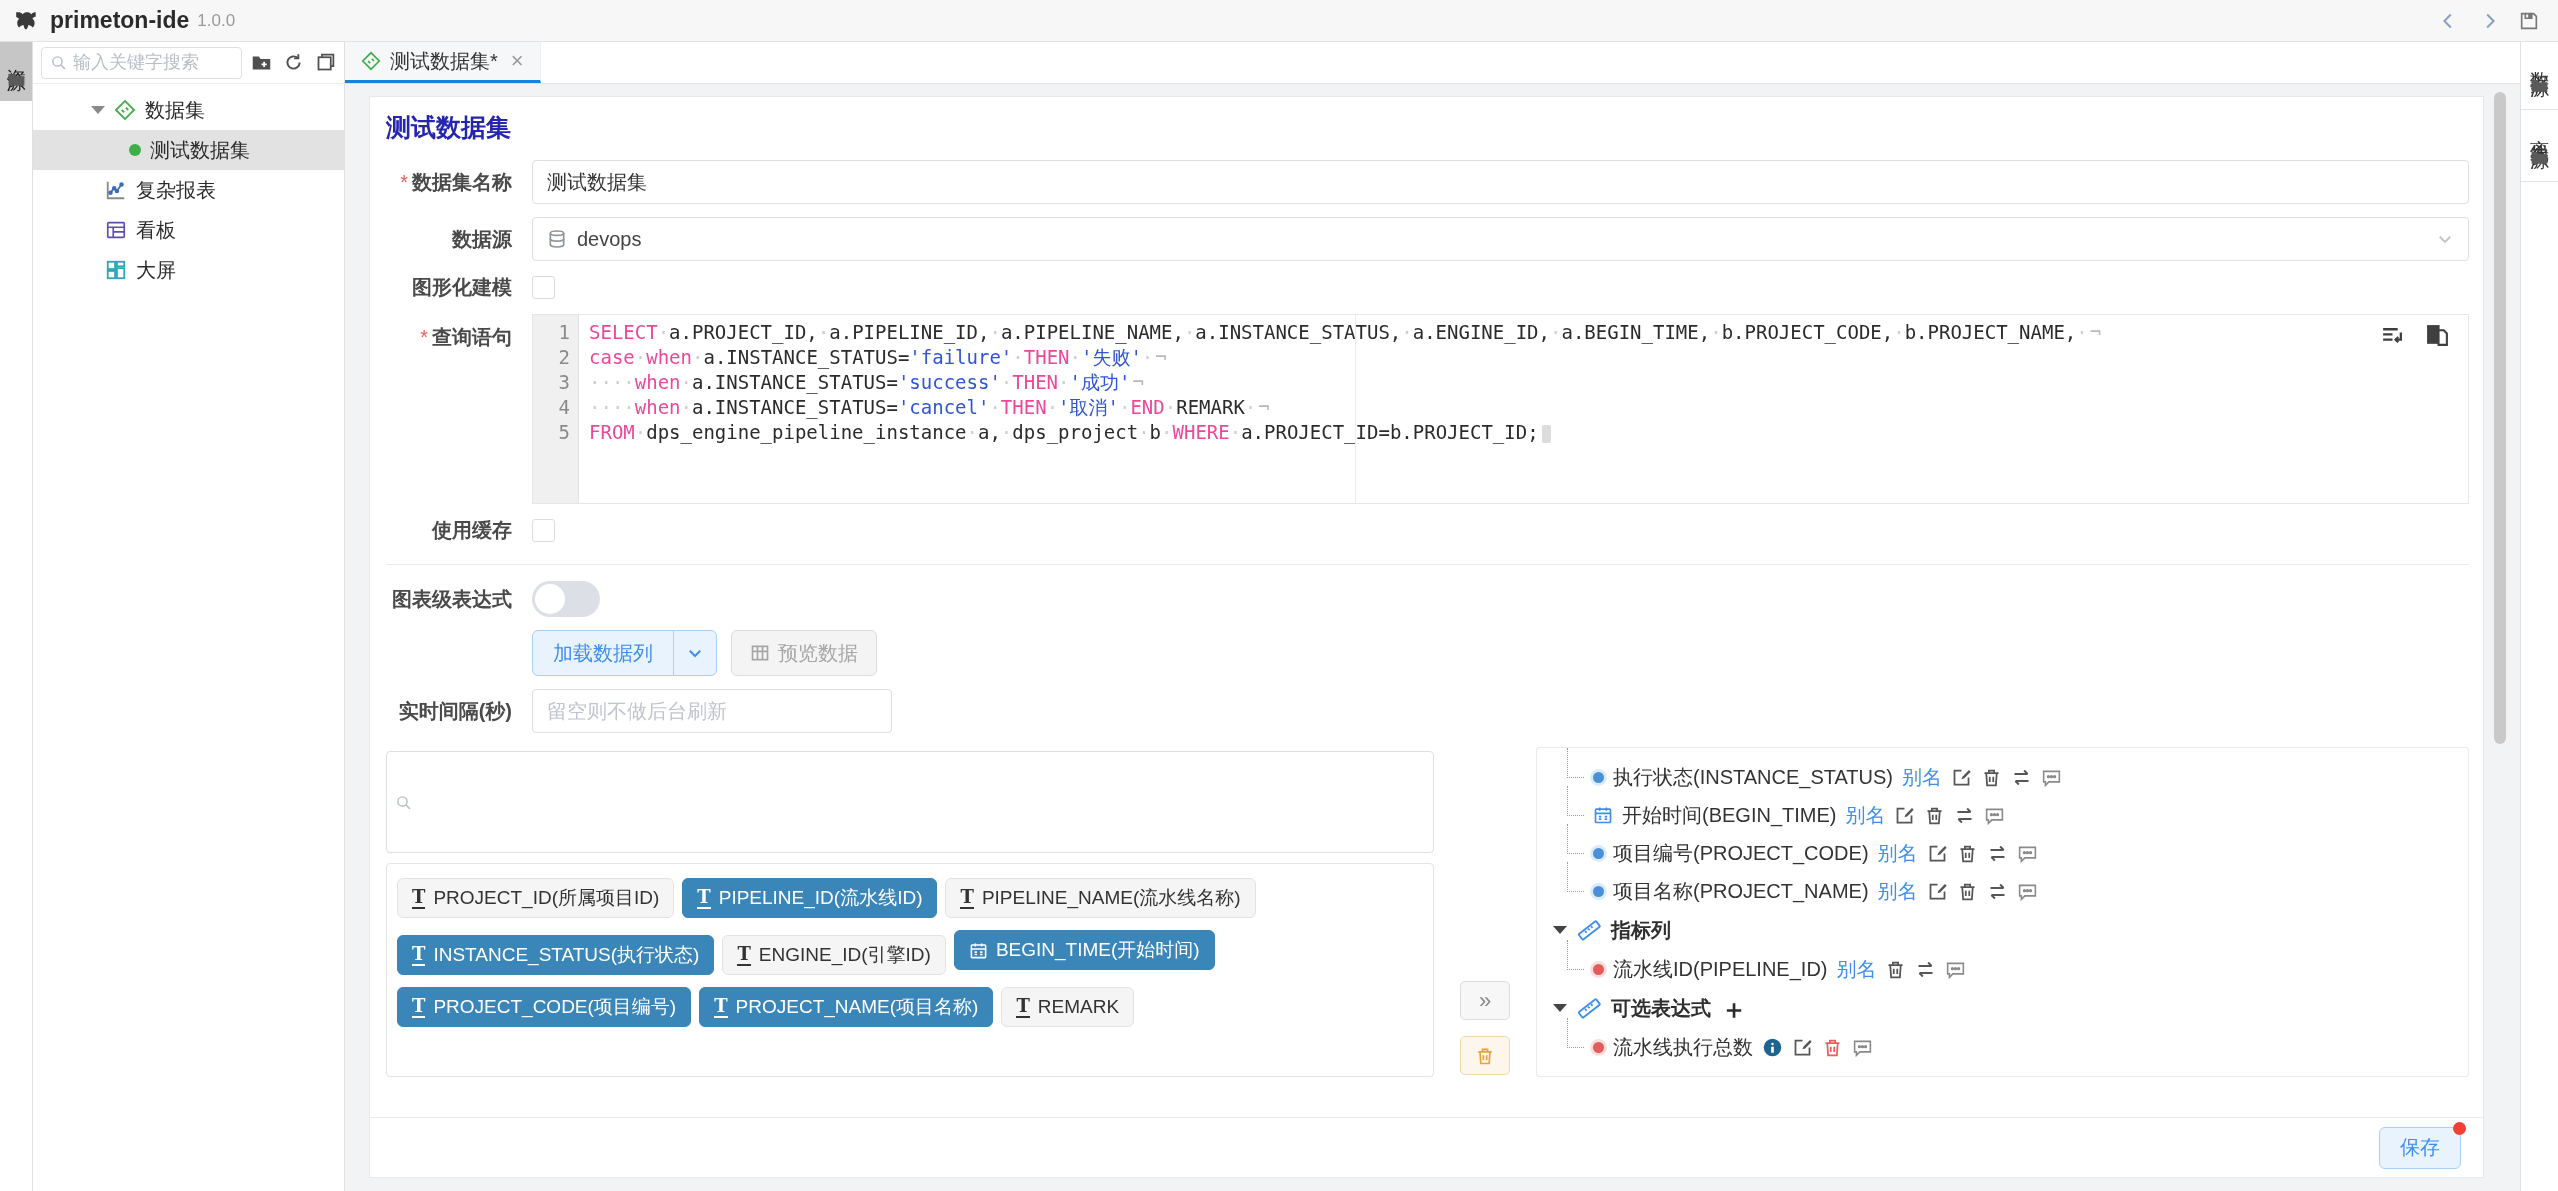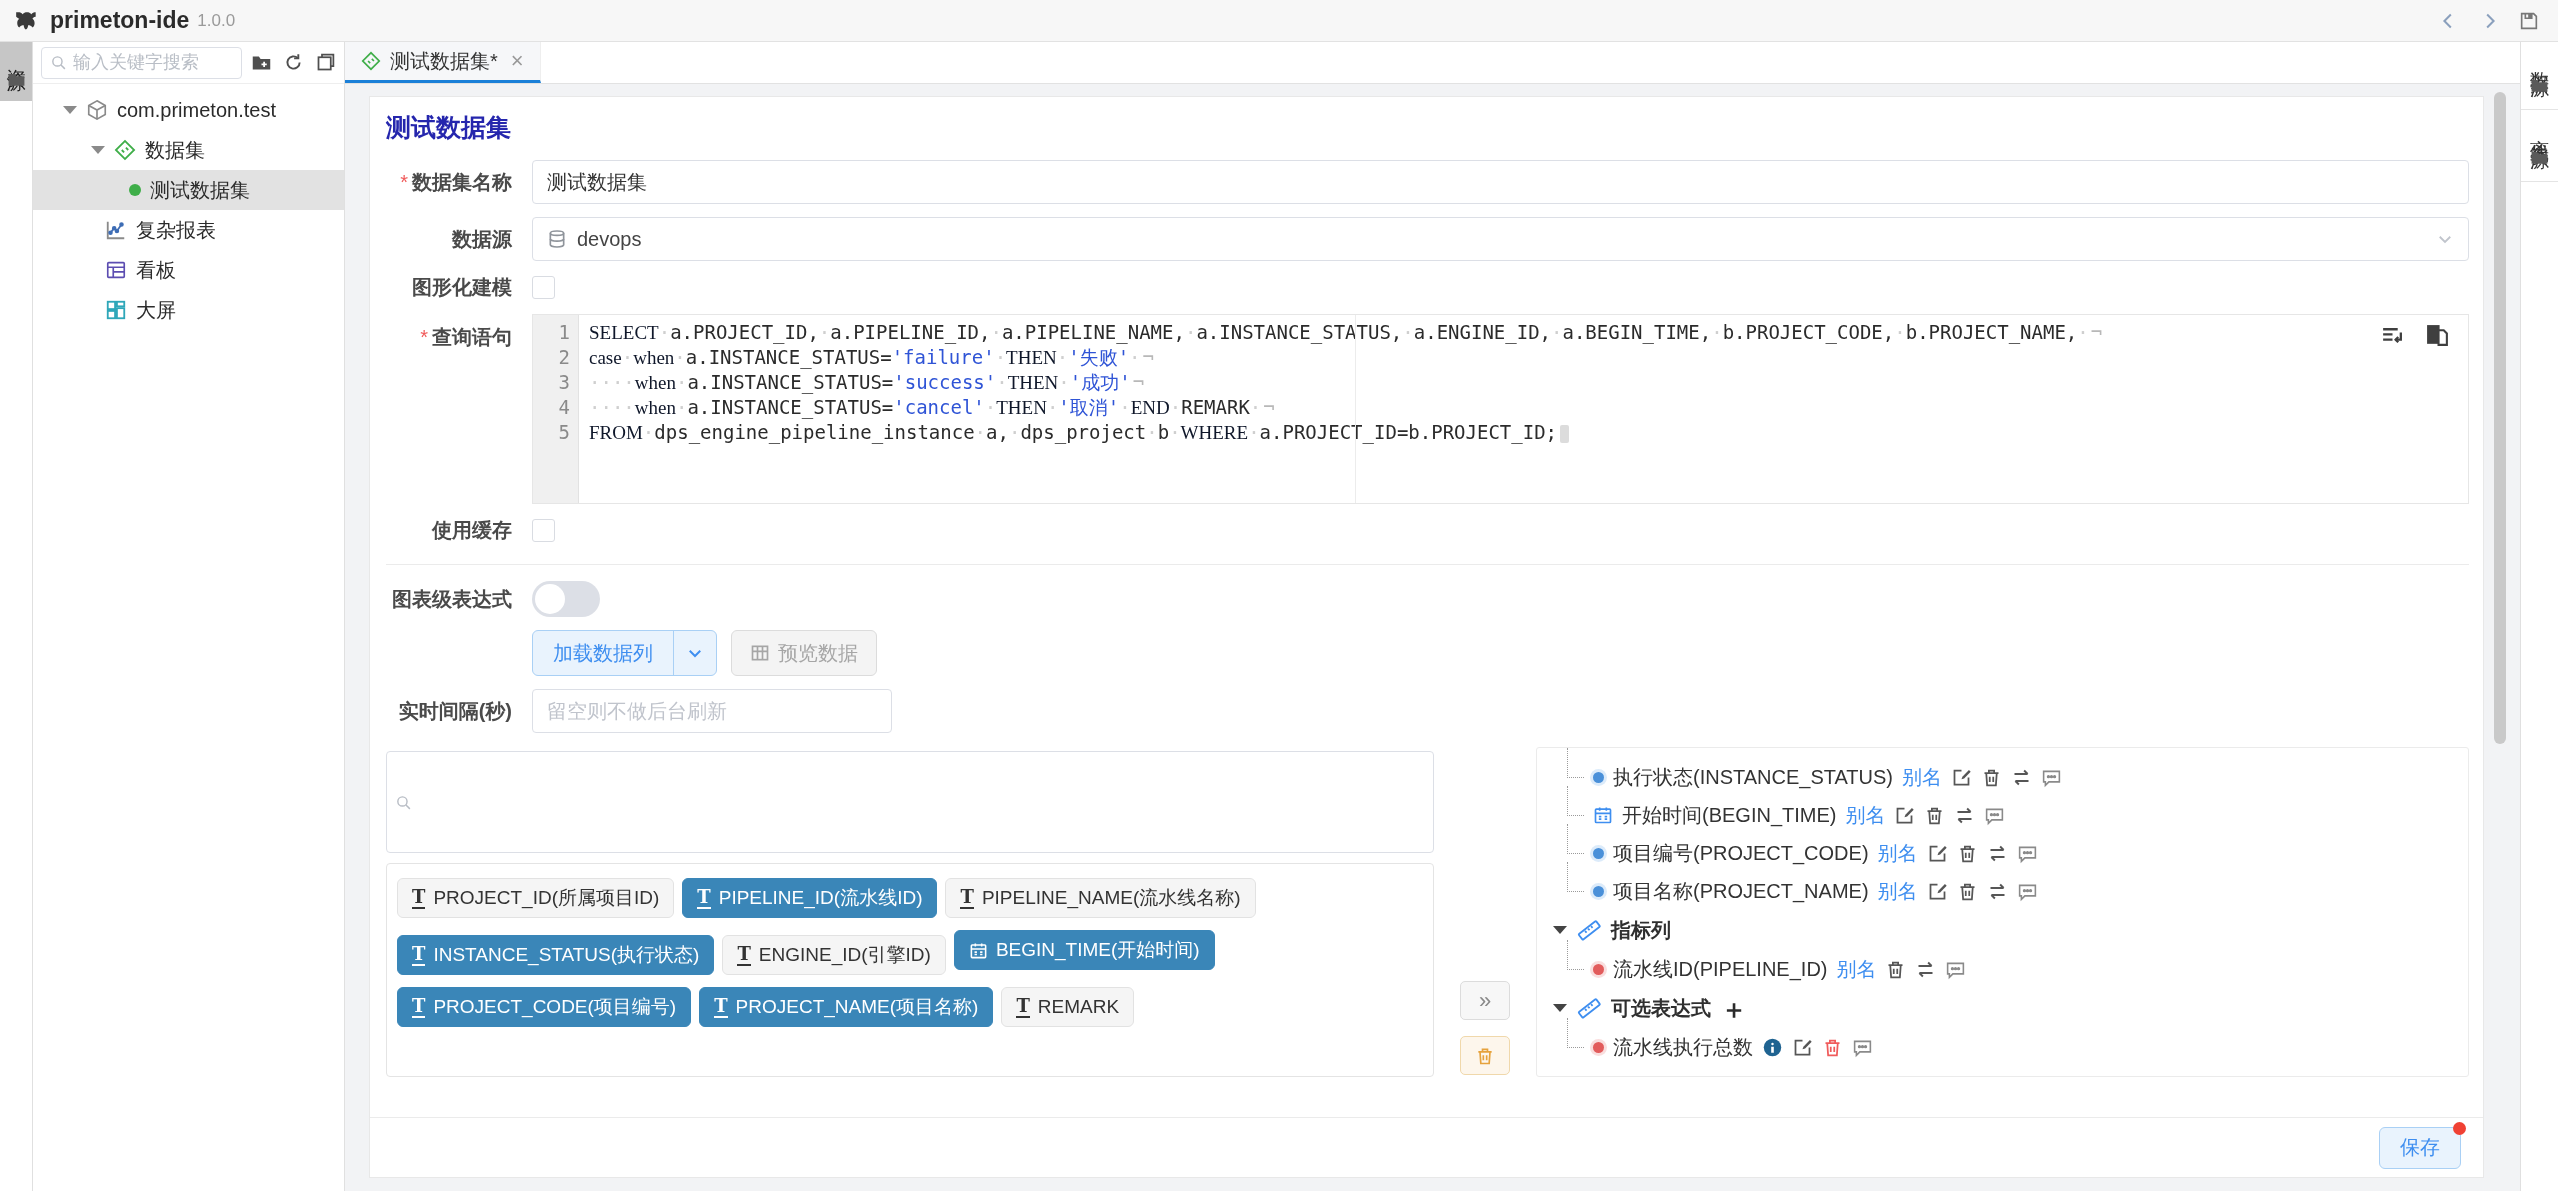--- a/index.html
+++ b/index.html
@@ -72,21 +72,21 @@
   .select .chev { width:18px; height:18px; color:#c0c4cc; }
   .checkbox { width:23px; height:23px; border:1px solid #d9dce2; border-radius:3px; background:#fff; cursor:pointer; }
   .divider { border-top:1px solid #ebebeb; margin:20px 0 16px 0; }
   .toggle { width:68px; height:36px; border-radius:18px; background:#dcdfe6; position:relative; cursor:pointer; }
   .toggle .knob { position:absolute; left:3px; top:3px; width:30px; height:30px; border-radius:50%; background:#fff; }
 
   
   .editor { position:relative; flex:1; height:190px; border:1px solid #e6e6e6; display:flex; background:#fff; overflow:hidden; }
   .gutter { width:46px; flex:0 0 46px; background:#f0f0f0; border-right:1px solid #e2e2e2; text-align:right; padding:5px 8px 0 0; color:#8a8a8a; font-family:"DejaVu Sans Mono","Liberation Mono",monospace; font-size:19px; line-height:25px; }
   .code { padding:5px 0 0 10px; font-family:"DejaVu Sans Mono","Liberation Mono",monospace; font-size:19px; line-height:25px; color:#2b2b2b; white-space:pre; flex:1; }
-  .code .kw { color:#0f172a;font-family:Liberation Serif, serif; }
+  .code .kw { color:#ec4899; }
   .code .str { color:#2f54d6; }
   .code .ws { color:#cfcfcf; }
   .code .eol { color:#b8b8b8; margin-left:2px; }
   .code .cursor { display:inline-block; width:9px; height:18px; background:#dcdcdc; border-radius:2px; vertical-align:middle; margin-left:3px; }
   .ruler { position:absolute; left:822px; top:0; bottom:0; border-left:1px solid #ececec; }
   .ed-tools { position:absolute; top:8px; right:18px; display:flex; gap:20px; color:#3f3f3f; }
   .ed-tools .ico { width:25px; height:25px; cursor:pointer; }
   .ed-tools svg { width:100%; height:100%; }
 
   
@@ -213,28 +213,20 @@
             </svg>
         </span>
         <span class="mini-btn">
           <svg viewBox="0 0 24 24" fill="none" stroke="currentColor" stroke-width="2">
               <rect x="4" y="6" width="14" height="14"></rect>
               <path d="M8 6V3h13v13h-3"></path>
             </svg>
         </span>
       </div>
       <div class="tree" id="explorer-tree">
-          <div class="tree-row pl-root">
-            <span class="caret-down"></span>
-            <span class="t-icon"><svg viewBox="0 0 24 24" fill="none" stroke="#8a8a8a" stroke-width="1.8">
-                <path d="M12 2l9 5v10l-9 5-9-5V7z"></path>
-                <path d="M3 7l9 5 9-5M12 12v10"></path>
-              </svg></span>
-            <span>com.primeton.test</span>
-          </div>
           <div class="tree-row pl-child">
             <span class="caret-down"></span>
             <span class="t-icon"><svg viewBox="0 0 24 24" fill="none" stroke="#3fae49" stroke-width="2">
                 <rect x="5" y="5" width="14" height="14" transform="rotate(45 12 12)"></rect>
                 <path d="M8.5 12l2.5 2.5M15.5 12L13 9.5"></path>
               </svg></span>
             <span>数据集</span>
           </div>
           <div class="tree-row pl-leaf selected">
             <span class="green-dot"></span>

